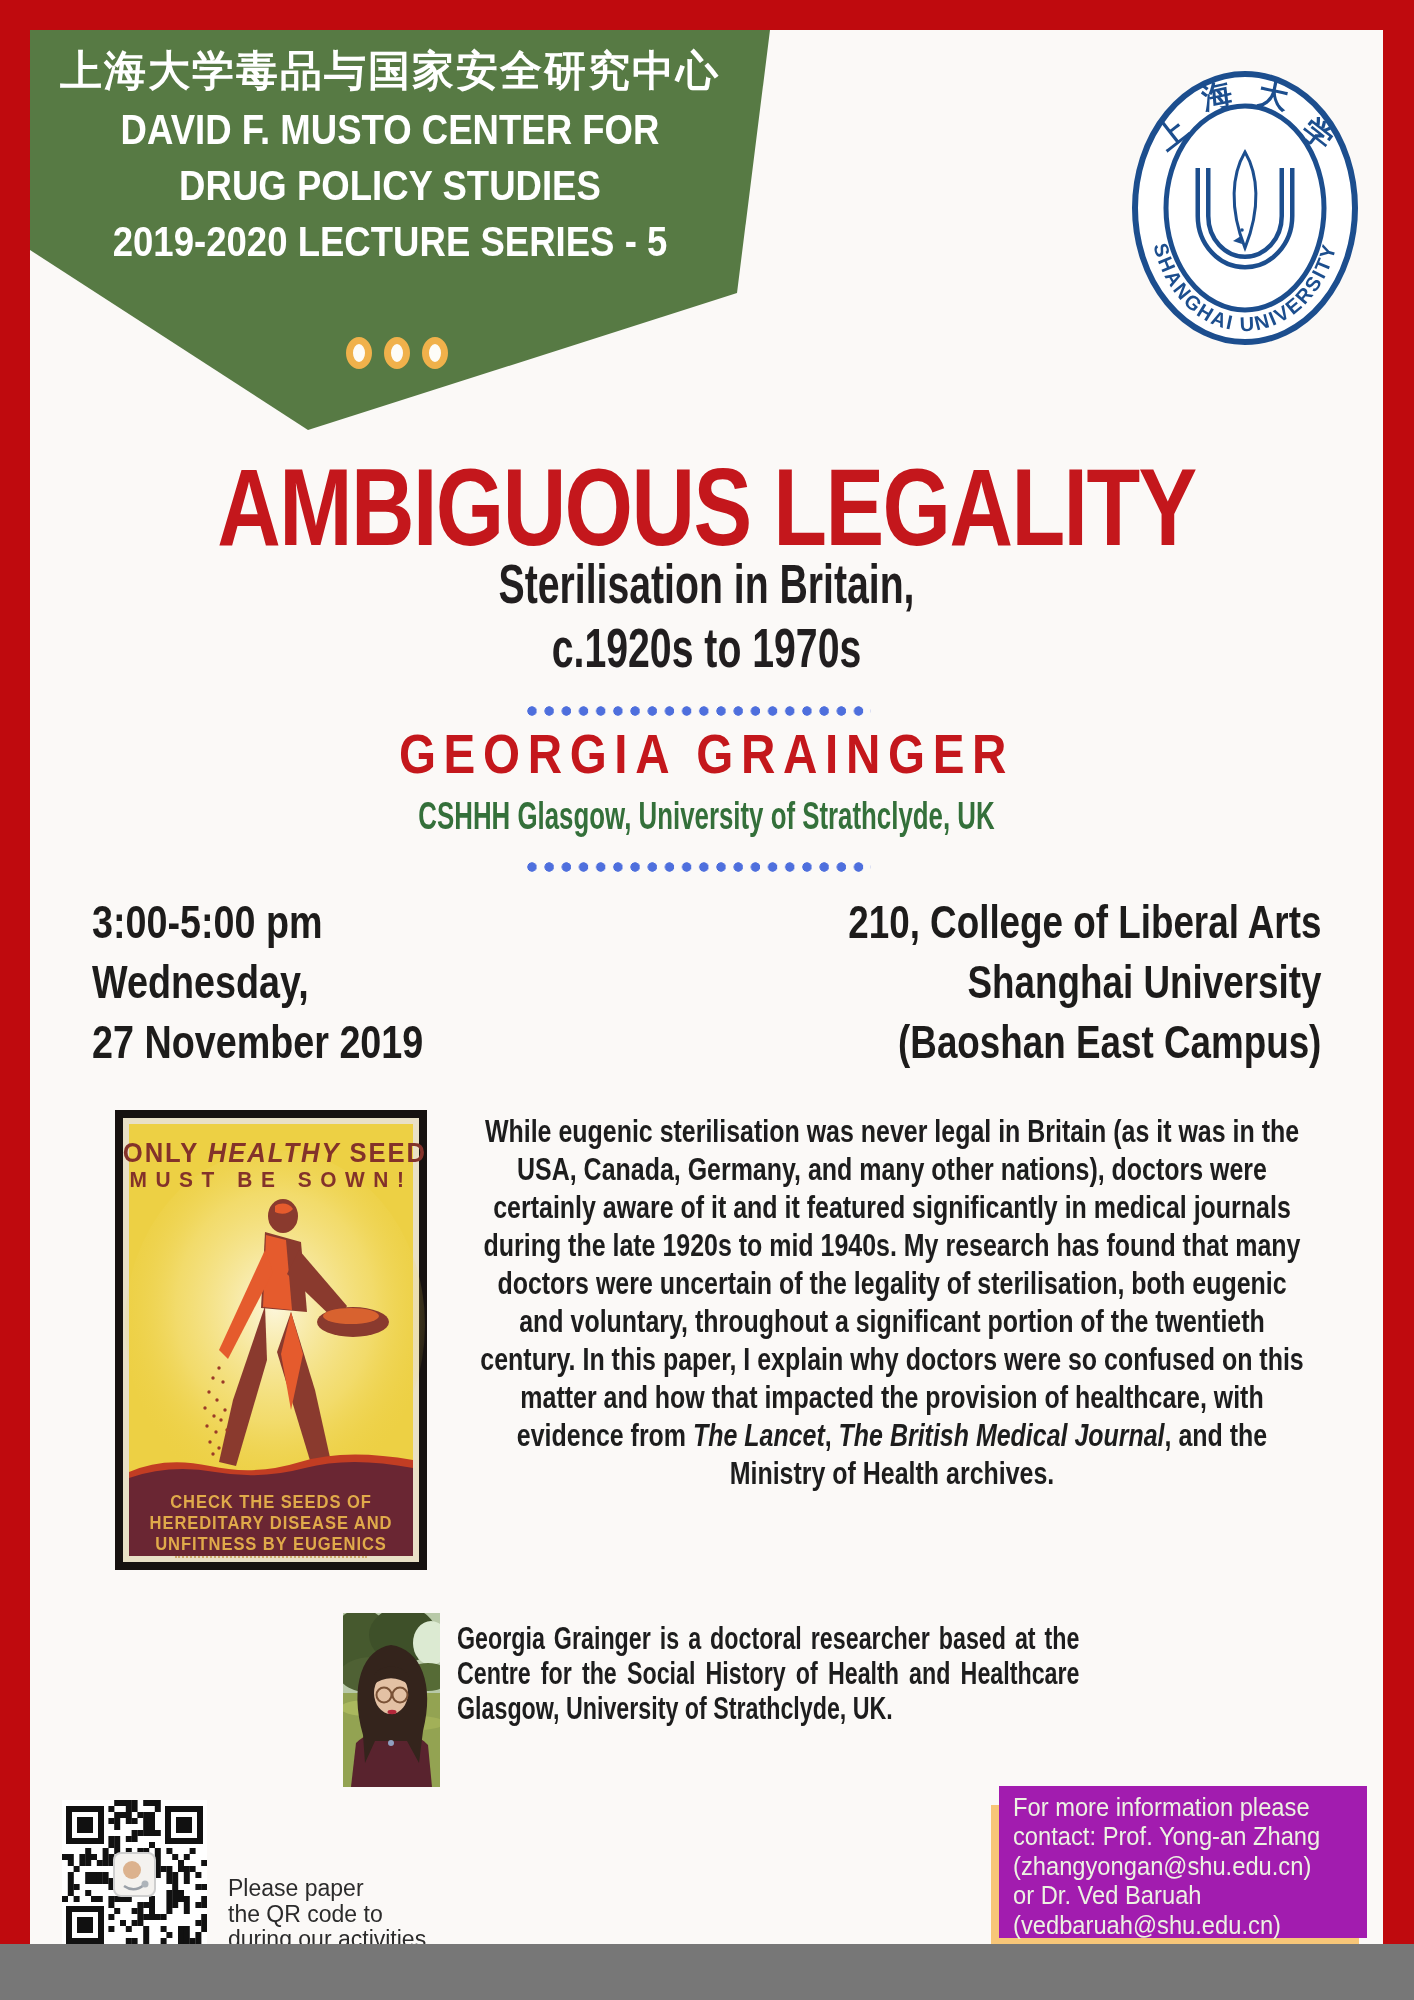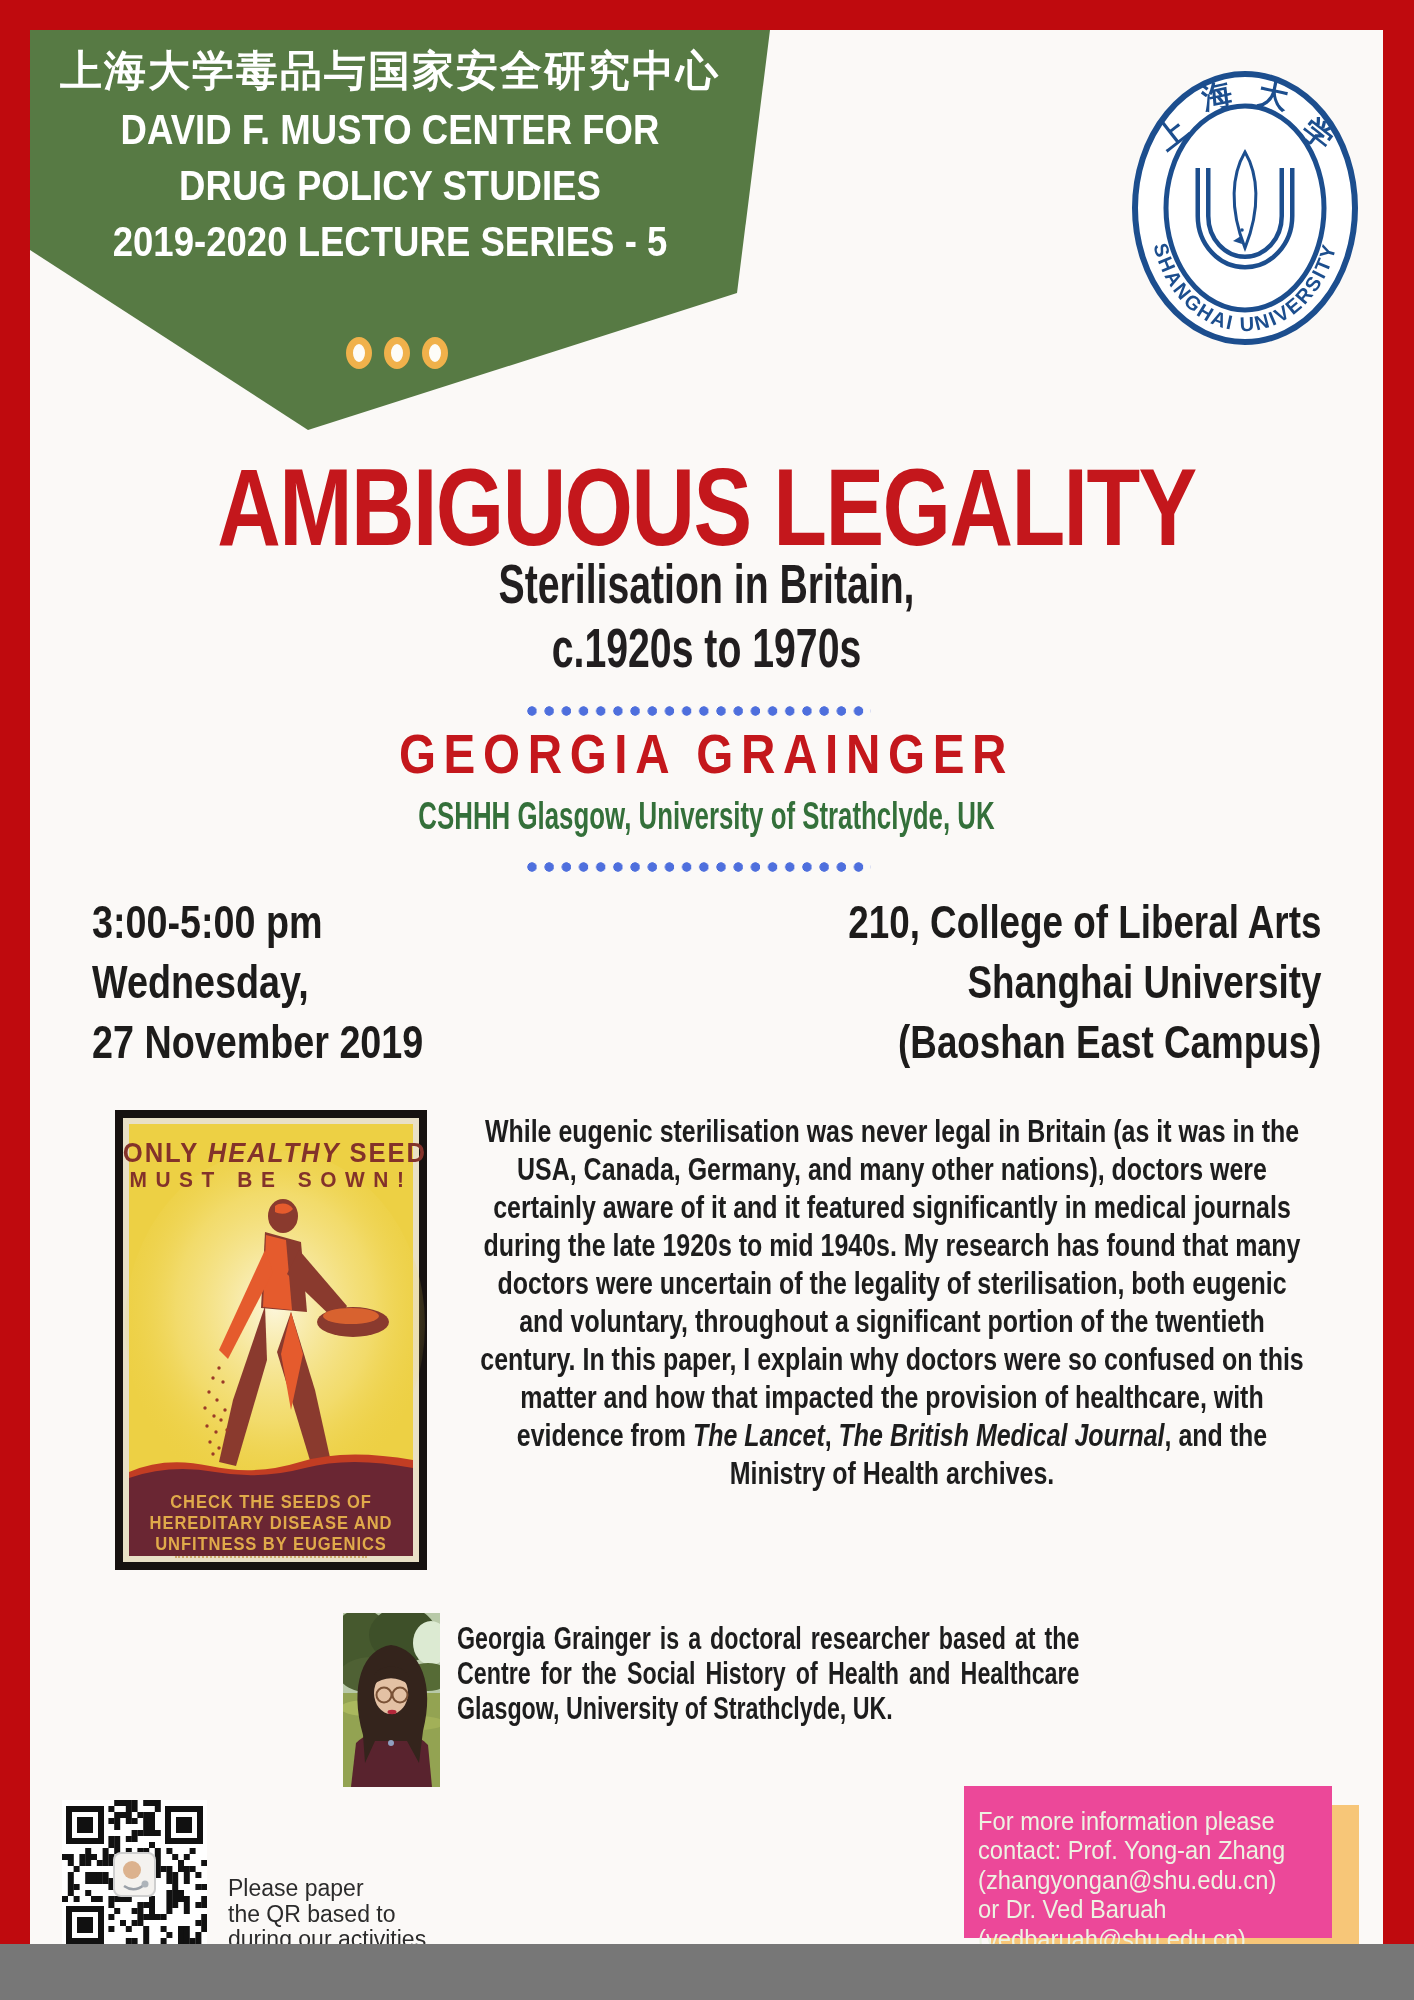--- a/index.html
+++ b/index.html
@@ -45,21 +45,21 @@
   
   .abstract{left:362px;top:1112px;width:1060px;font-size:32px;font-weight:800;color:#1d1d1d;line-height:38px;text-align:center;transform:scaleX(.78);transform-origin:center top;}
   
   .bio-photo{position:absolute;left:343px;top:1613px;}
   .bio{left:457px;top:1621px;width:830px;font-size:31px;font-weight:800;color:#1d1d1d;line-height:35px;text-align:justify;transform:scaleX(.75);transform-origin:left top;}
   
   .qr{position:absolute;left:62px;top:1800px;}
   .qr-caption{left:228px;top:1876px;font-size:23px;color:#2b2b2b;line-height:25.5px;text-align:left;}
   
   .contact-shadow{position:absolute;left:991px;top:1805px;width:368px;height:152px;background:#f7c678;}
-  .contact-box{position:absolute;left:964px;top:1786px;width:368px;height:152px;background:#ec4899;color:#edf3e2;font-size:25.5px;line-height:29.4px;box-sizing:border-box;padding:21px 0 0 14px;transform-origin:left top;}
+  .contact-box{position:absolute;left:999px;top:1786px;width:368px;height:152px;background:#a21caf;color:#edf3e2;font-size:25.5px;line-height:29.4px;box-sizing:border-box;padding:7px 0 0 14px;transform-origin:left top;}
   .contact-box .ln{transform:scaleX(.93);transform-origin:left;white-space:nowrap;}
 </style>
 </head>
 <body>
 
 <div class="poster">
 
   <div class="page"></div>
 
   <svg class="banner-svg" width="780" height="440" viewBox="0 0 780 440">
@@ -391,21 +391,21 @@
     </g>
     <g>
       <rect x="52" y="53" width="41" height="43" rx="7" fill="#f4f2ef" stroke="#cfcfcf" stroke-width="2"></rect>
       <circle cx="70" cy="70" r="9" fill="#dcb28e"></circle>
       <path d="M62,86 q10,7 20,-1" stroke="#9aa0a8" stroke-width="2.5" fill="none"></path>
       <circle cx="83" cy="84" r="3.5" fill="#aeb4ba"></circle>
     </g>
   </svg>
   <div class="abs qr-caption">
     <div>Please paper</div>
-    <div>the QR based to</div>
+    <div>the QR code to</div>
     <div>during our activities</div>
   </div>
 
   <div class="contact-shadow"></div>
   <div class="contact-box">
     <div class="ln">For more information please</div>
     <div class="ln">contact: Prof. Yong-an Zhang</div>
     <div class="ln">(zhangyongan@shu.edu.cn)</div>
     <div class="ln">or Dr. Ved Baruah</div>
     <div class="ln">(vedbaruah@shu.edu.cn)</div>

